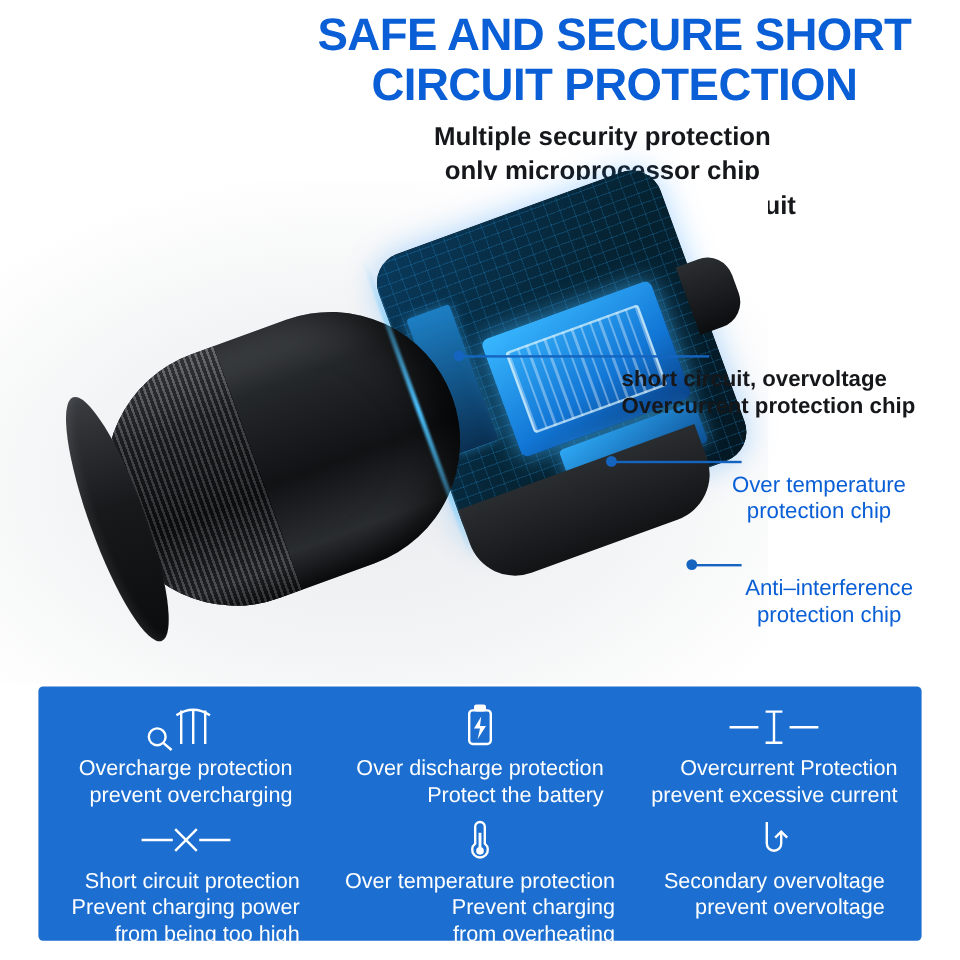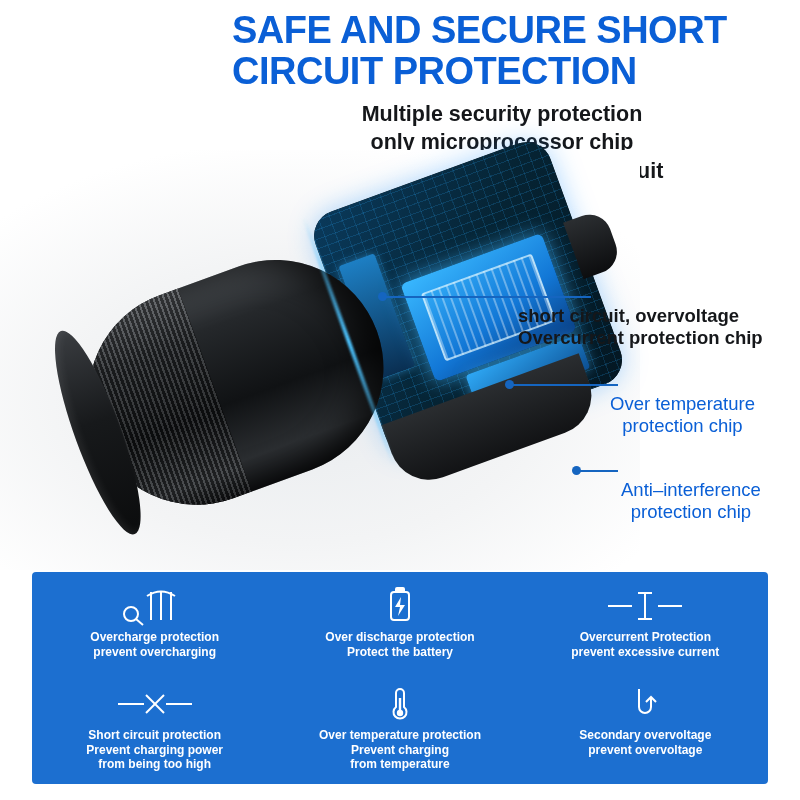--- a/index.html
+++ b/index.html
@@ -15,21 +15,21 @@
     font-family: "Liberation Sans", sans-serif;
     color: #111;
   }
 
   
   .headline {
     position: absolute;
     top: 10px;
     right: 8px;
     width: 560px;
-    text-align: left;
+    text-align: center;
     font-weight: bold;
     font-size: 38px;
     line-height: 1.07;
     letter-spacing: -0.5px;
     color: #0a5fd6;
   }
   .headline .l2 { display: block; }
 
   .subhead {
     position: absolute;
@@ -237,24 +237,24 @@
     box-sizing: border-box;
   }
   .cell .ico {
     height: 44px;
     display: flex;
     align-items: center;
     justify-content: center;
     margin-bottom: 2px;
   }
   .cell .ctxt {
-    text-align: center;
-    font-size: 12px;
+    text-align: right;
+    font-size: 18px;
     line-height: 1.22;
-    font-weight: bold;
+    font-weight: normal;
     color: #ffffff;
   }
   .cell .ctxt span { display: block; }
   .cell.r2 { padding-top: 4px; }
 </style>
 </head>
 <body>
 
 <div class="headline">
   <span class="l1">SAFE AND SECURE SHORT</span>
@@ -383,21 +383,21 @@
       <div class="ico">
         <svg width="30" height="38" viewBox="0 0 30 38" fill="none" stroke="#ffffff" stroke-width="2">
           <path d="M15 4 a4 4 0 0 1 4 4 v14 a6.5 6.5 0 1 1 -8 0 v-14 a4 4 0 0 1 4 -4 z"></path>
           <circle cx="15" cy="28" r="3.2" fill="#ffffff" stroke="none"></circle>
           <line x1="15" y1="13" x2="15" y2="26" stroke-width="2.4"></line>
         </svg>
       </div>
       <div class="ctxt">
         <span>Over temperature protection</span>
         <span>Prevent charging</span>
-        <span>from temperature</span>
+        <span>from overheating</span>
       </div>
     </div>
 
     <div class="cell r2">
       <div class="ico">
         <svg width="34" height="38" viewBox="0 0 34 38" fill="none" stroke="#ffffff" stroke-width="2">
           <path d="M11 4 v18 a6 6 0 0 0 12 0 v-10"></path>
           <path d="M18 17 l5 -5 l5 5"></path>
         </svg>
       </div>

